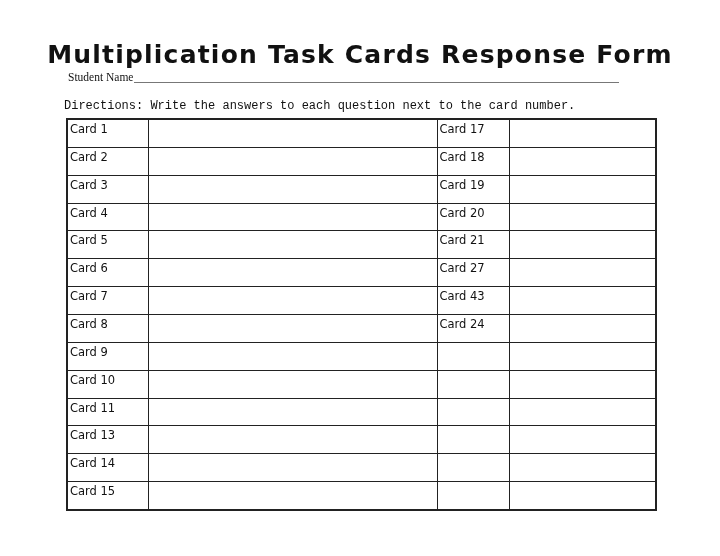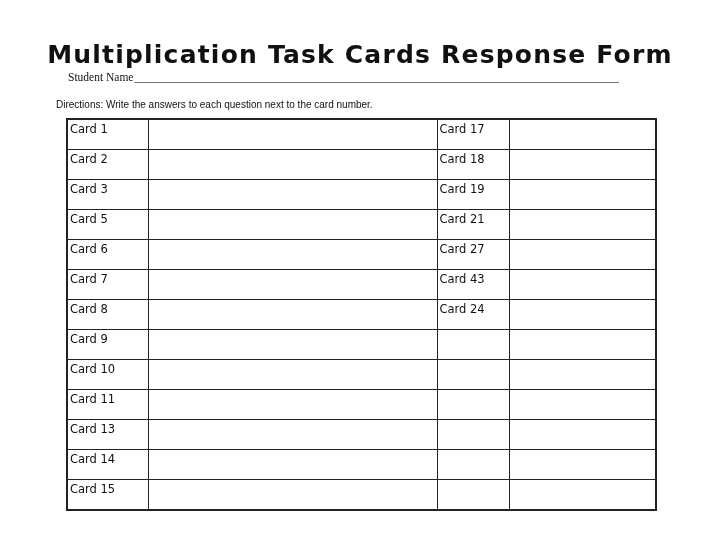--- a/index.html
+++ b/index.html
@@ -14,22 +14,22 @@
   }
   .student {
     position: absolute; left: 68px; top: 71px;
     font-family: "Liberation Serif", serif; font-size: 11.5px; color: #111;
     display: flex; align-items: flex-start;
   }
   .student .line {
     display: inline-block; width: 485px; border-bottom: 1px solid #777; height: 11px; margin-left: 1px;
   }
   .directions {
-    position: absolute; left: 56px; top: 99px;
-    font-family: Liberation Sans, sans-serif; font-size: 10px; color: #111;
+    position: absolute; left: 64px; top: 99px;
+    font-family: Liberation Mono, monospace; font-size: 12px; color: #111;
   }
   table.grid {
     position: absolute; left: 66px; top: 118px;
     width: 589px; height: 393px;
     border-collapse: collapse;
     border: 2px solid #222;
     table-layout: fixed;
     padding-left: 32px;
   }
   table.grid td {
@@ -75,20 +75,26 @@
       <tr>
         <td>Card 2</td>
         <td></td>
         <td>Card 18</td>
         <td></td>
       </tr>
       <tr>
         <td>Card 3</td>
         <td></td>
         <td>Card 19</td>
+        <td></td>
+      </tr>
+      <tr>
+        <td>Card 4</td>
+        <td></td>
+        <td>Card 20</td>
         <td></td>
       </tr>
       <tr>
         <td>Card 5</td>
         <td></td>
         <td>Card 21</td>
         <td></td>
       </tr>
       <tr>
         <td>Card 6</td>

